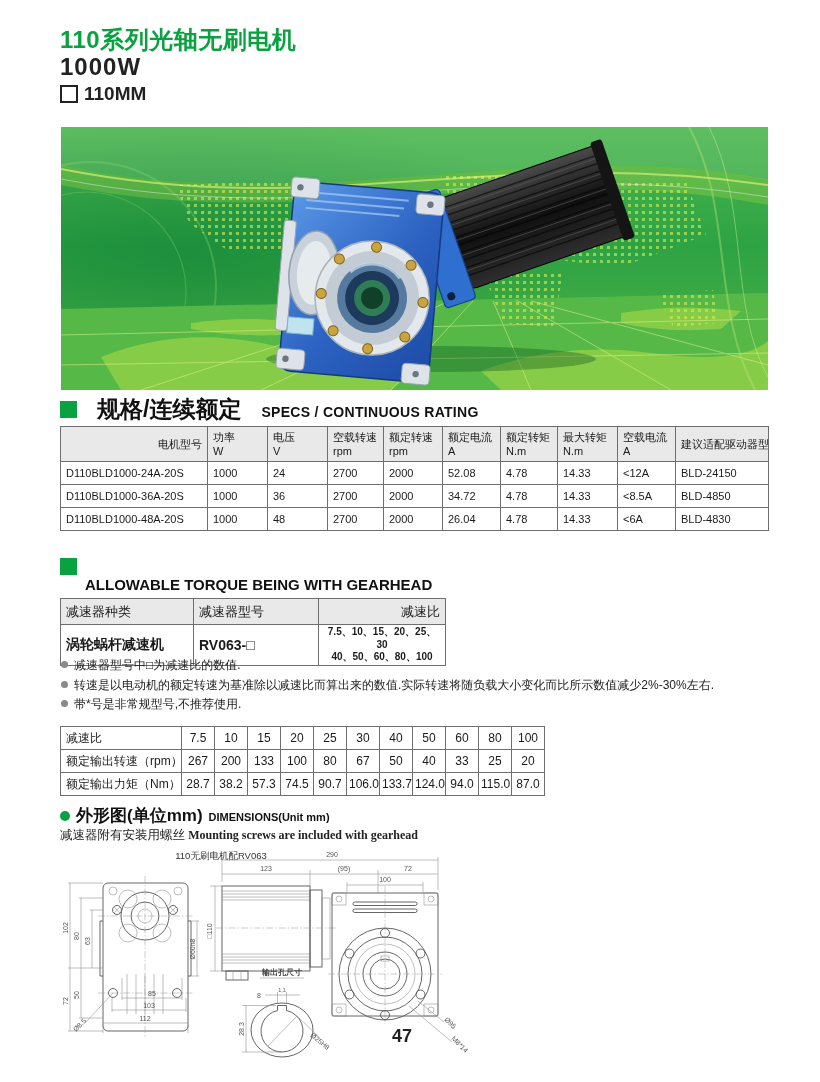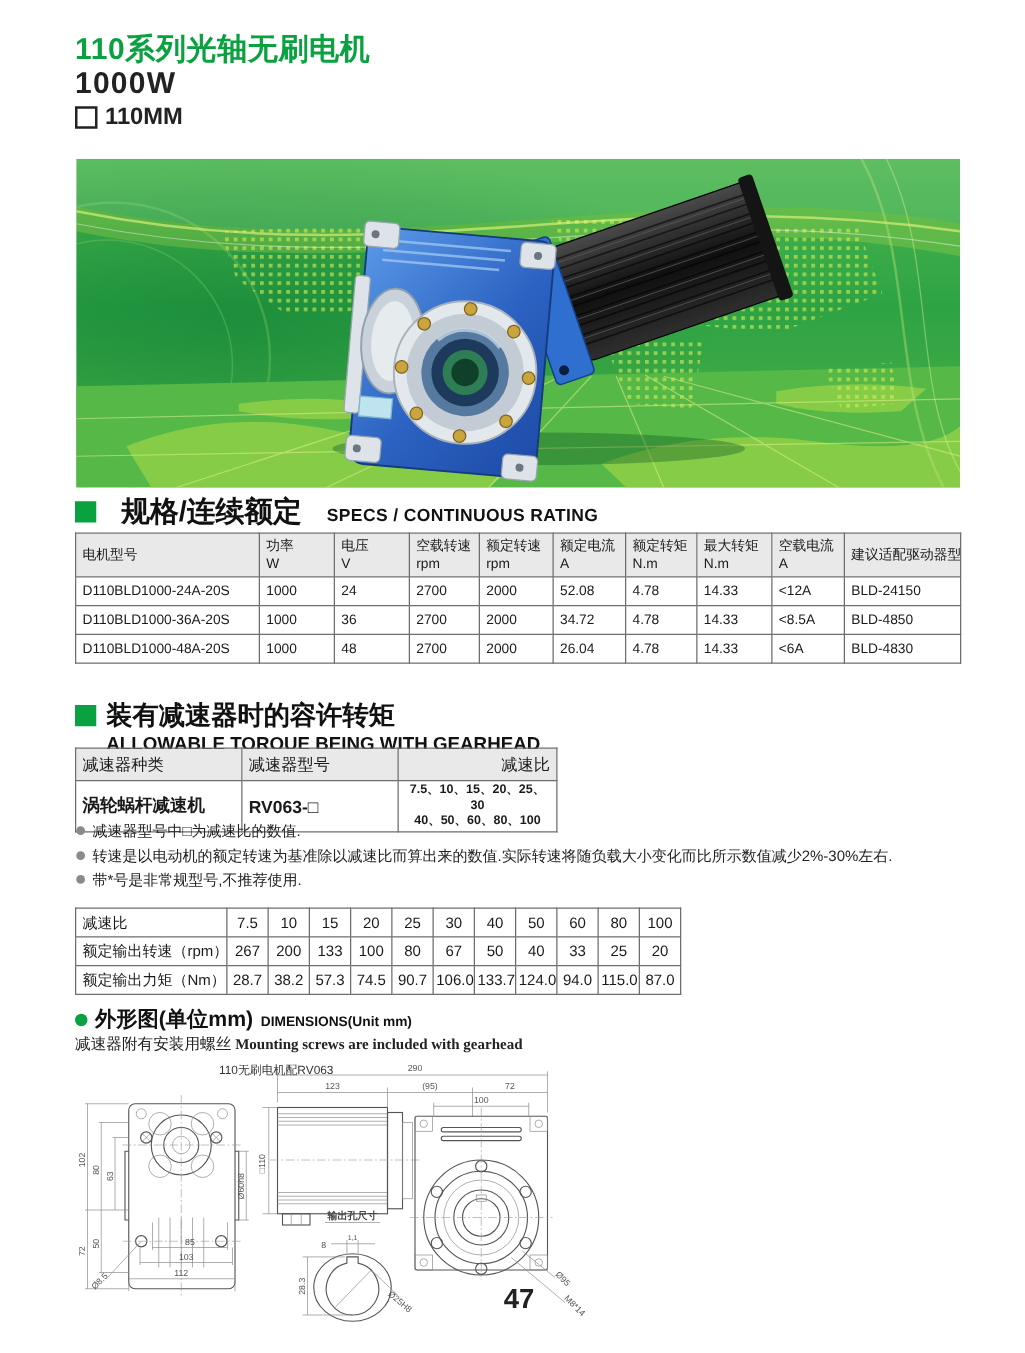--- a/index.html
+++ b/index.html
@@ -29,21 +29,21 @@
   .sec .en{font-size:14px;font-weight:bold;color:#111;letter-spacing:.3px;}
   .sec2cn{font-size:21px;font-weight:bold;color:#111;}
   .sec2en{font-size:15px;font-weight:bold;color:#111;margin-left:25px;margin-top:1px;}
 
   
   table{border-collapse:collapse;table-layout:fixed;}
   td,th{border:1px solid var(--table-border);font-size:11px;color:#1a1a1a;
         padding:1px 5px;overflow:hidden;white-space:nowrap;}
   .t1{left:60px;top:426px;width:708px;}
   .t1 th{background:var(--header-bg);font-weight:400;text-align:left;height:32px;line-height:1.3;}
-  .t1 th.model{text-align:left;}
+  .t1 th.model{text-align:right;}
   .t1 td{height:20px;}
   .t2{left:60px;top:598px;width:385px;}
   .t2 th{background:var(--header-bg);font-weight:400;font-size:13px;height:23px;text-align:left;}
   .t2 th.ratio-h{text-align:right;}
   .t2 td{height:30px;}
   .t2 .gtype,.t2 .gmodel{font-size:14px;font-weight:bold;}
   .t2 .ratios{font-size:10px;text-align:center;line-height:1.25;white-space:normal;font-weight:bold;}
   .t3{left:60px;top:726px;width:484px;}
   .t3 td{height:20px;font-size:12px;text-align:center;padding:1px 2px;}
   .t3 td.lbl{text-align:left;padding-left:5px;white-space:nowrap;}
@@ -56,21 +56,21 @@
 
   
   .dimhdr{left:60px;top:804px;display:flex;align-items:baseline;gap:6px;}
   .dot-green{width:10px;height:10px;border-radius:50%;background:var(--brand-green);align-self:center;}
   .dim-cn{font-size:17px;font-weight:bold;color:#111;}
   .dim-en{font-size:11px;font-weight:bold;color:#111;}
   .dimsub{left:60px;top:827px;font-size:12.5px;color:#222;font-family:Liberation Serif, serif;}
   .dimsub b{font-weight:600;font-size:12px;}
 
   .drawing{left:60px;top:846px;width:700px;height:220px;}
-  .pageno{left:403px;top:1026px;font-size:22px;font-weight:bold;color:#222;}
+  .pageno{left:392px;top:1026px;font-size:18px;font-weight:bold;color:#222;}
 
   svg text{font-family:"Liberation Sans","DejaVu Sans",sans-serif;}
 </style>
 </head>
 <body>
 
 <div class="abs hdr">
   <div class="series">110系列光轴无刷电机</div>
   <div class="power">1000W</div>
   <div class="frame">
@@ -293,21 +293,20 @@
         <td>14.33</td>
         <td>&lt;6A</td>
         <td>BLD-4830</td>
       </tr>
     </tbody>
 </table>
 
 <div class="abs" style="left:60px;top:558px;">
   <div class="sec">
     <span class="marker"></span>
-    <span class="sec2cn">装有减速器时的容许转矩</span>
   </div>
   <div class="sec2en">ALLOWABLE TORQUE BEING WITH GEARHEAD</div>
 </div>
 
 <table class="abs t2">
   <colgroup>
       <col style="width:133px">
       <col style="width:125px">
       <col style="width:127px">
     </colgroup>

